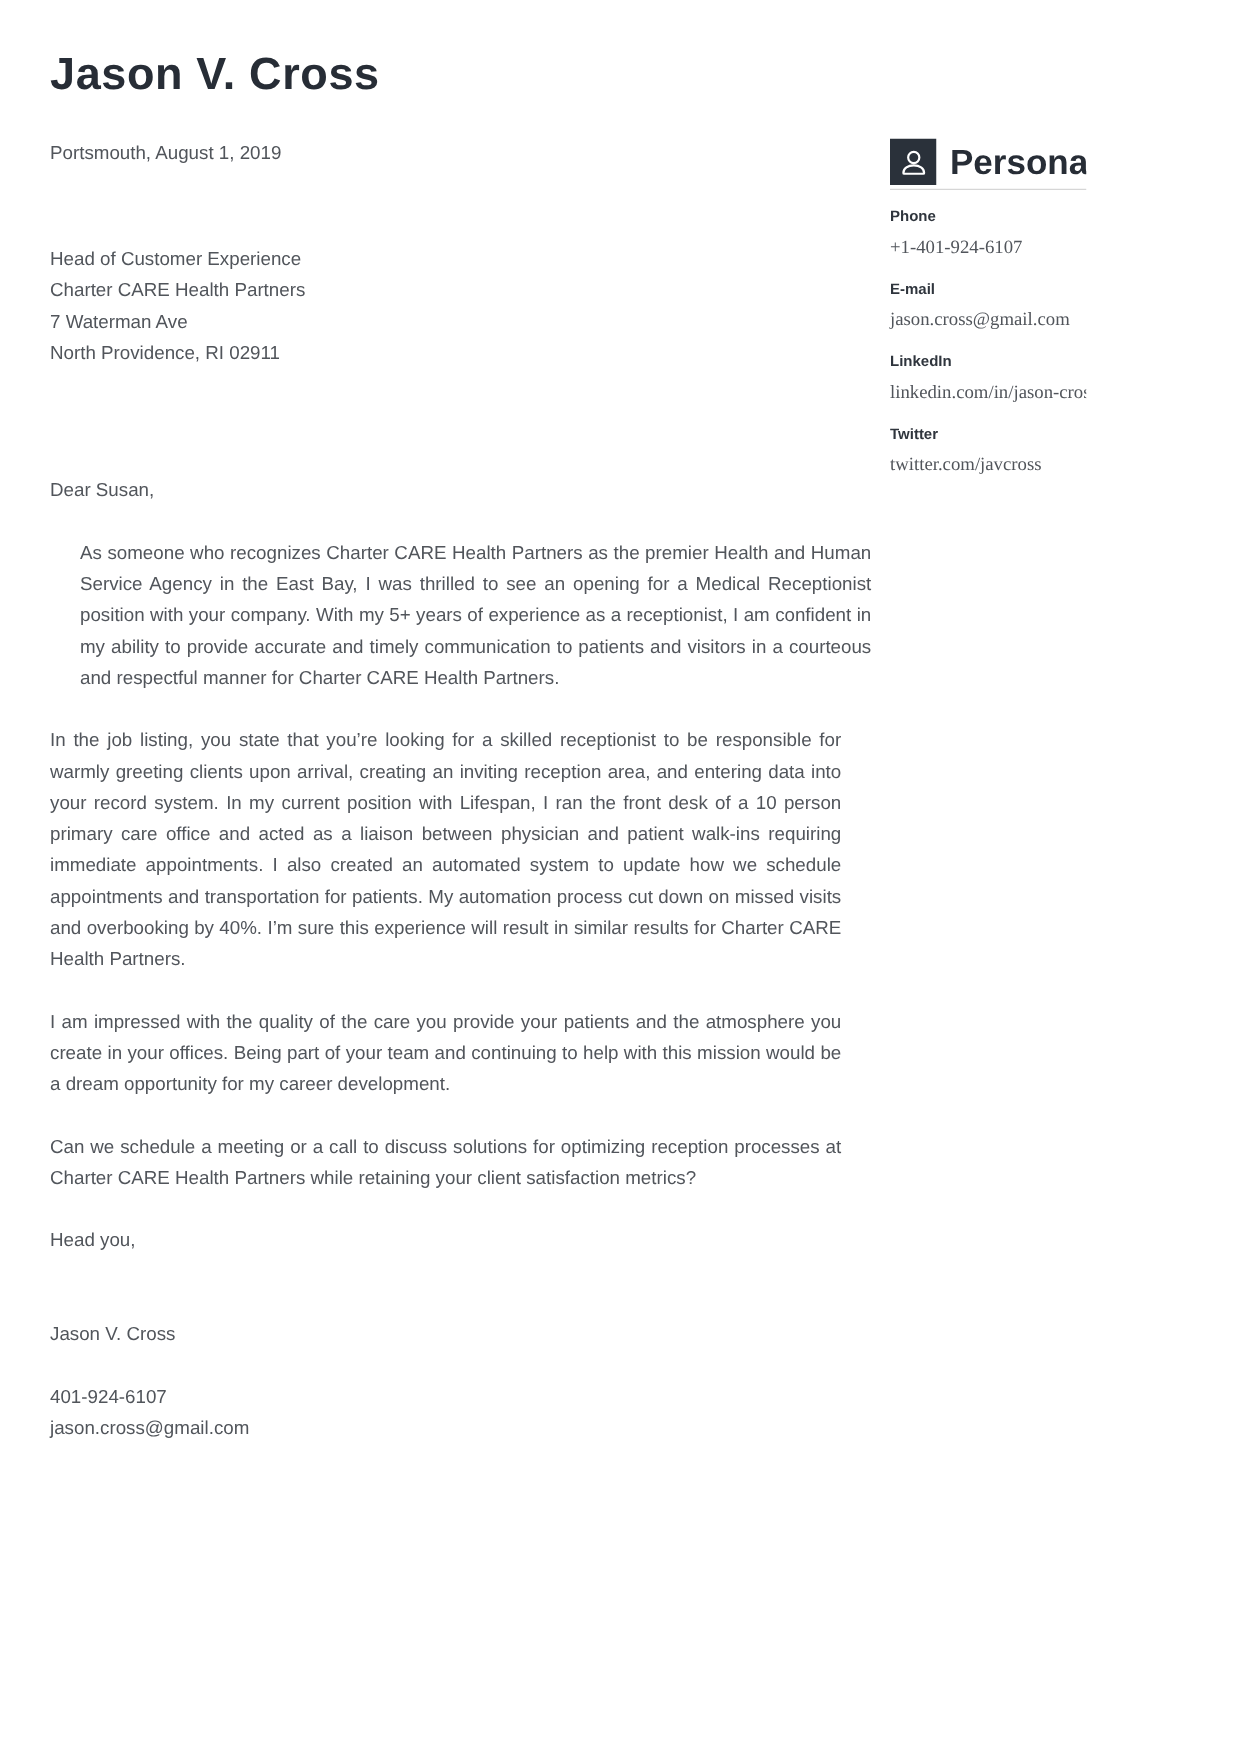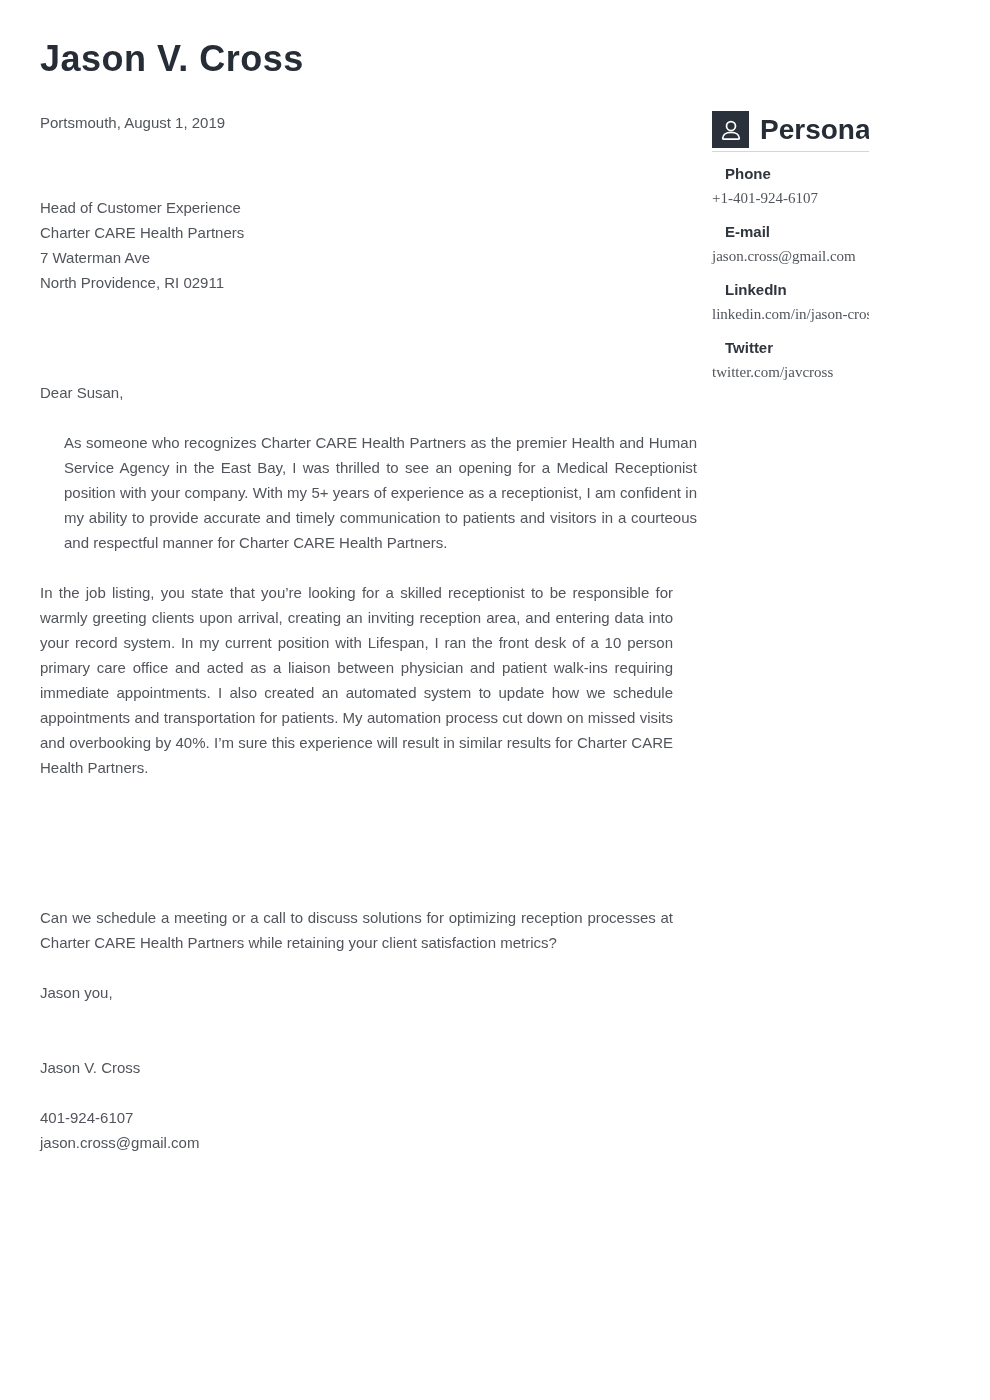--- a/index.html
+++ b/index.html
@@ -50,21 +50,21 @@
     position:absolute;left:48px;top:0;height:37px;line-height:37px;
     font-size:28px;font-weight:700;color:var(--c-heading);
     white-space:nowrap;
   }
   .sidebar-divider{
     position:absolute;left:0;top:151px;width:238px;height:1px;
     background:var(--c-divider);border:none;
   }
   .contacts{position:absolute;left:0;top:161px;width:238px;}
   .contact-group{margin-bottom:8px;}
-  .contact-label{font-size:15px;line-height:25px;font-weight:700;color:var(--c-label);margin-left:13px;}
+  .contact-label{font-size:12px;line-height:25px;font-weight:700;color:var(--c-label);}
   .contact-value{font-size:15px;line-height:25px;color:var(--c-body);font-family:Liberation Serif, serif;}
 </style>
 </head>
 <body>
 
 <div class="page">
 
   <div class="main-col">
 
     <h1 class="sender-name">Jason V. Cross</h1>
@@ -75,23 +75,24 @@
       <div>Head of Customer Experience</div>
       <div>Charter CARE Health Partners</div>
       <div>7 Waterman Ave</div>
       <div>North Providence, RI 02911</div>
     </div>
 
     <div class="bodytext salutation">Dear Susan,</div>
 
     <p class="bodytext para para-0">As someone who recognizes Charter CARE Health Partners as the premier Health and Human Service Agency in the East Bay, I was thrilled to see an opening for a Medical Receptionist position with your company. With my 5+ years of experience as a receptionist, I am confident in my ability to provide accurate and timely communication to patients and visitors in a courteous and respectful manner for Charter CARE Health Partners.</p>
     <p class="bodytext para para-1">In the job listing, you state that you’re looking for a skilled receptionist to be responsible for warmly greeting clients upon arrival, creating an inviting reception area, and entering data into your record system. In my current position with Lifespan, I ran the front desk of a 10 person primary care office and acted as a liaison between physician and patient walk-ins requiring immediate appointments. I also created an automated system to update how we schedule appointments and transportation for patients. My automation process cut down on missed visits and overbooking by 40%. I’m sure this experience will result in similar results for Charter CARE Health Partners.</p>
+    <p class="bodytext para para-2">I am impressed with the quality of the care you provide your patients and the atmosphere you create in your offices. Being part of your team and continuing to help with this mission would be a dream opportunity for my career development.</p>
     <p class="bodytext para para-3">Can we schedule a meeting or a call to discuss solutions for optimizing reception processes at Charter CARE Health Partners while retaining your client satisfaction metrics?</p>
 
-    <div class="bodytext closing">Jason you,</div>
+    <div class="bodytext closing">Head you,</div>
 
     <div class="bodytext sig-name">Jason V. Cross</div>
 
     <div class="bodytext sig-contact">
       <div>401-924-6107</div>
       <div>jason.cross@gmail.com</div>
     </div>
 
   </div>
 

